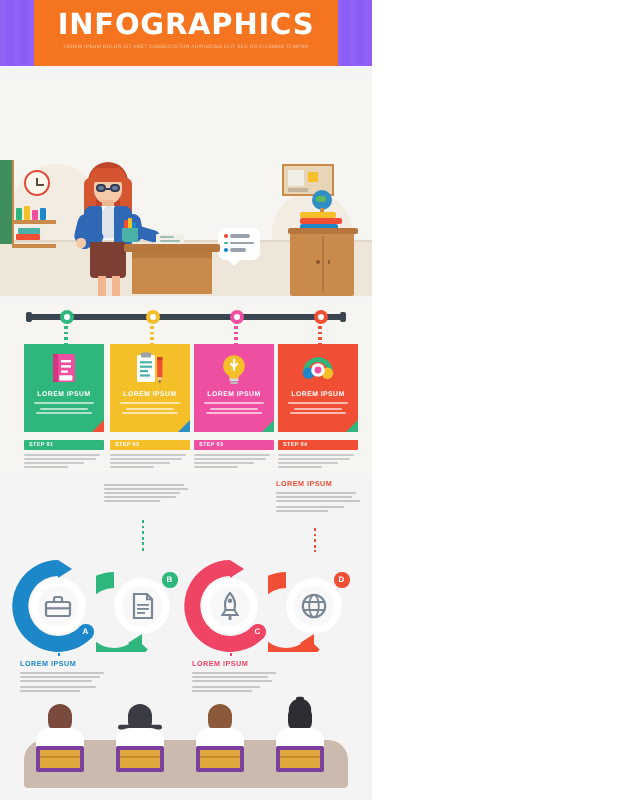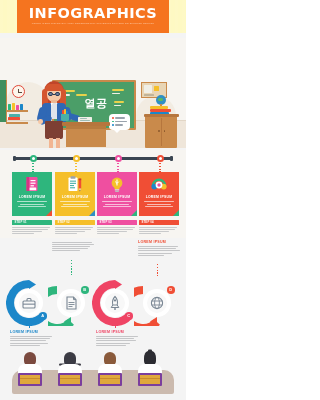--- a/index.html
+++ b/index.html
@@ -20,21 +20,21 @@
     position: relative;
     background: #f4f4f4;
     overflow: hidden;
   }
 
   
   .header {
     position: absolute;
     left: 0; top: 0;
     width: 186px; height: 33px;
-    background: #fef9c3;
+    background: #8b5cf6;
     overflow: hidden;
   }
   .header-stripe {
     position: absolute;
     left: 0; top: 0;
     width: 186px; height: 33px;
     background: repeating-linear-gradient(
       90deg,
       rgba(255,255,255,0.045) 0px,
       rgba(255,255,255,0.045) 3px,
@@ -693,34 +693,20 @@
       <div class="shelf-plank sp1"></div>
       <div class="shelf-plank sp2"></div>
       <div class="bk" style="left:2px;  top:2px; width:3px; height:6px; background:#2eb67d;"></div>
       <div class="bk" style="left:6px;  top:1px; width:3px; height:7px; background:#f5bf2a;"></div>
       <div class="bk" style="left:10px; top:3px; width:3px; height:5px; background:#ef4fa0;"></div>
       <div class="bk" style="left:14px; top:2px; width:3px; height:6px; background:#1c87c9;"></div>
       <div class="bk" style="left:2px;  top:15px; width:12px; height:2.6px; background:#f04e35;"></div>
       <div class="bk" style="left:3px;  top:12px; width:11px; height:2.6px; background:#4ab0a8;"></div>
     </div>
 
-    <div class="board">
-      <div class="board-inner">
-        <div class="board-line bl1"></div>
-        <div class="board-line bl2"></div>
-        <div class="board-line bl3"></div>
-        <div class="board-line bl4"></div>
-        <div class="board-line bl5"></div>
-        <div class="board-line bl6"></div>
-        <div class="board-line bl7"></div>
-        <div class="board-line bl8"></div>
-        <div class="board-line bl9"></div>
-        <div class="board-ko">열공</div>
-      </div>
-    </div>
 
     <div class="bubble">
       <div class="bub-dot" style="left:3px; top:3px; background:#f04e35;"></div>
       <div class="bub-row" style="left:6px; top:3.2px; width:10px; background:#9aa3ad;"></div>
       <div class="bub-dot" style="left:3px; top:6.5px; background:#2eb67d;"></div>
       <div class="bub-row" style="left:6px; top:6.7px; width:12px; background:#9aa3ad;"></div>
       <div class="bub-dot" style="left:3px; top:10px; background:#1c87c9;"></div>
       <div class="bub-row" style="left:6px; top:10.2px; width:8px; background:#9aa3ad;"></div>
     </div>
 

